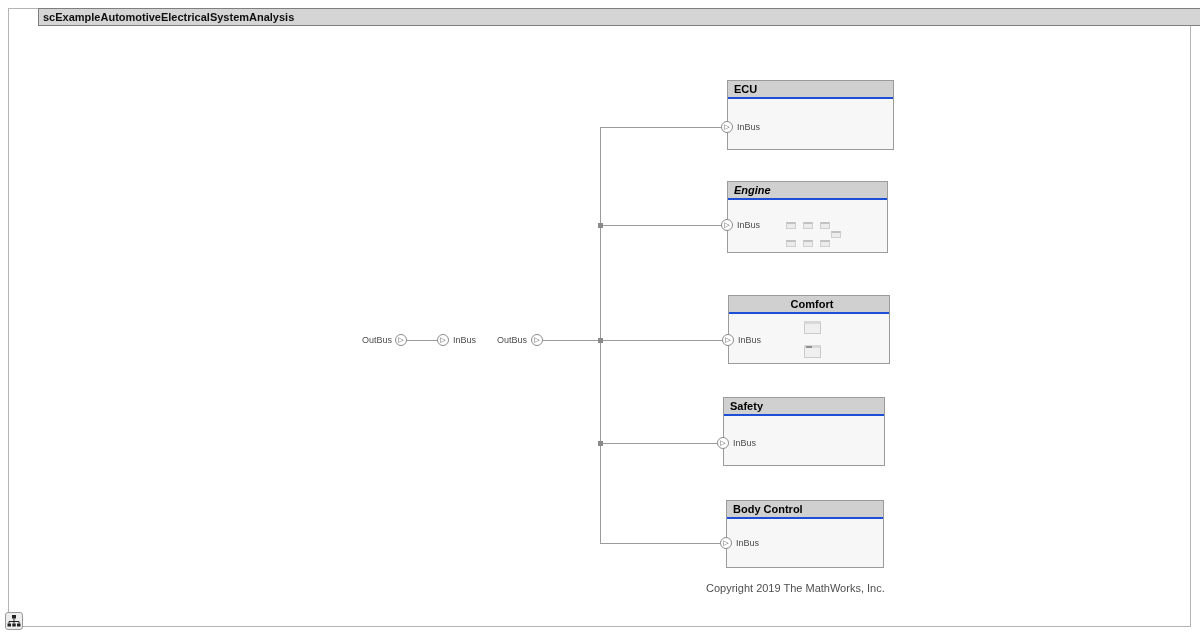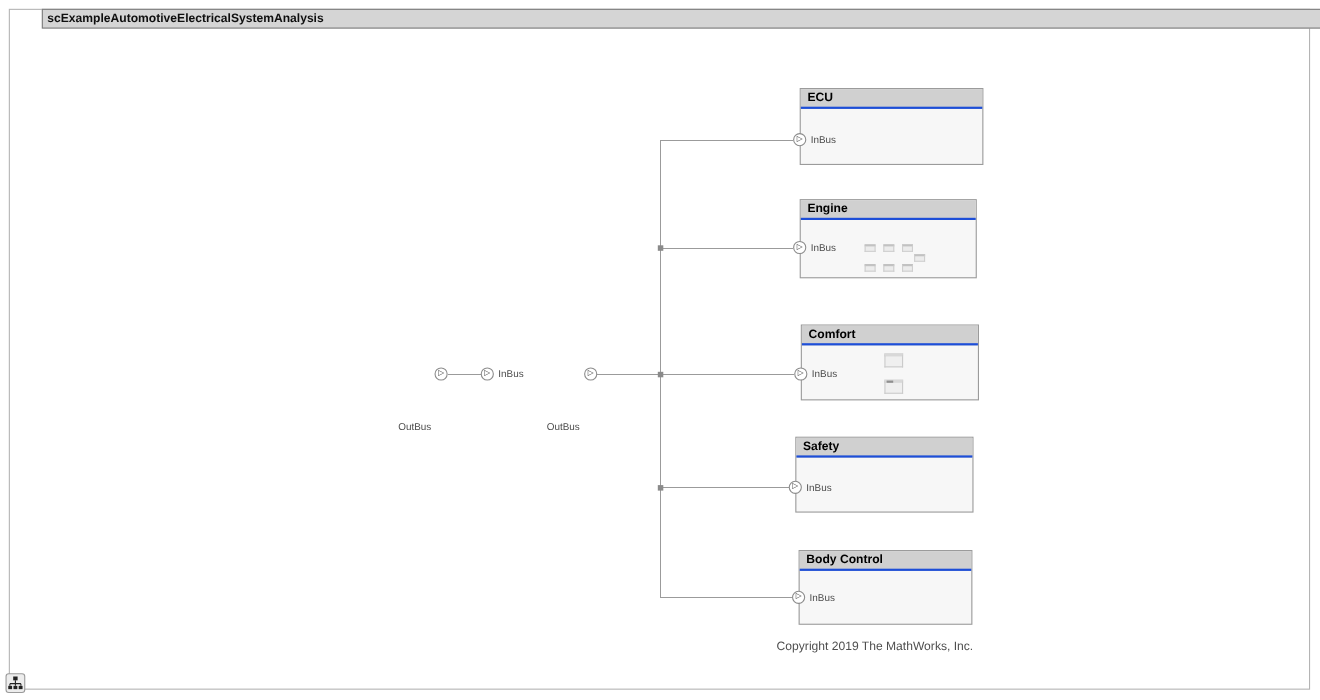--- a/index.html
+++ b/index.html
@@ -27,21 +27,21 @@
   .hdr18 { height:18px; line-height:17px; }
   .badge { position:absolute; top:2px; right:3px; width:9px; height:9px;
            background:#ffffff; border:2px solid #141414; }
 
   
   .port-circle { position:absolute; width:12px; height:12px; border-radius:50%;
                  background:#ffffff; border:1px solid #8c8c8c; box-sizing:border-box; }
   .port-circle .ptri { display:block; width:10px; height:10px; text-align:center;
                        font-size:7px; line-height:10px; color:#444; }
   .port-label { position:absolute; font-size:9px; color:#4c4c4c; white-space:nowrap; }
-  .lbl-right { text-align:right;margin-top:48px; }
+  .lbl-right { text-align:right; }
 
   
   .mini { position:absolute; width:10px; height:7px; background:#ececec;
           border:1px solid #cfcfcf; border-top:2px solid #c2c2c2; box-sizing:border-box; }
   .mini-lg { position:absolute; width:17px; height:13px; background:#efefef;
              border:1px solid #cbcbcb; border-top:3px solid #d8d8d8; box-sizing:border-box; }
   .mini-dash { position:absolute; width:6px; height:2px; background:#8f8f8f; }
 
   
   .copyright { position:absolute; left:706px; top:582px; font-size:11px; color:#4f4f4f; white-space:nowrap; }
@@ -82,35 +82,35 @@
   </svg>
 
 
 
   <div class="block" style="left:727px; top:80px; width:167px; height:70px;">
     <div class="block-header hdr18">
       <span>ECU</span>
     </div>
   </div>
 
-  <div class="block" style="left:727px; top:181px; width:161px; height:72px;">
+  <div class="block" style="left:727px; top:181px; width:161px; height:72px;font-style:italic;">
     <div class="block-header hdr18">
       <span>Engine</span>
     </div>
   </div>
 
   <div class="mini" style="left:786px; top:222px;"></div>
   <div class="mini" style="left:803px; top:222px;"></div>
   <div class="mini" style="left:820px; top:222px;"></div>
   <div class="mini" style="left:831px; top:231px;"></div>
   <div class="mini" style="left:786px; top:240px;"></div>
   <div class="mini" style="left:803px; top:240px;"></div>
   <div class="mini" style="left:820px; top:240px;"></div>
 
-  <div class="block" style="left:728px; top:295px; width:162px; height:69px;">
+  <div class="block" style="left:728px; top:295px; width:162px; height:69px;text-align:center;">
     <div class="block-header hdr18">
       <span>Comfort</span>
     </div>
   </div>
 
   <div class="mini-lg" style="left:804px; top:321px;"></div>
   <div class="mini-lg" style="left:804px; top:345px;"></div>
   <div class="mini-dash" style="left:806px; top:346px;"></div>
 
   <div class="block" style="left:723px; top:397px; width:162px; height:69px;">

